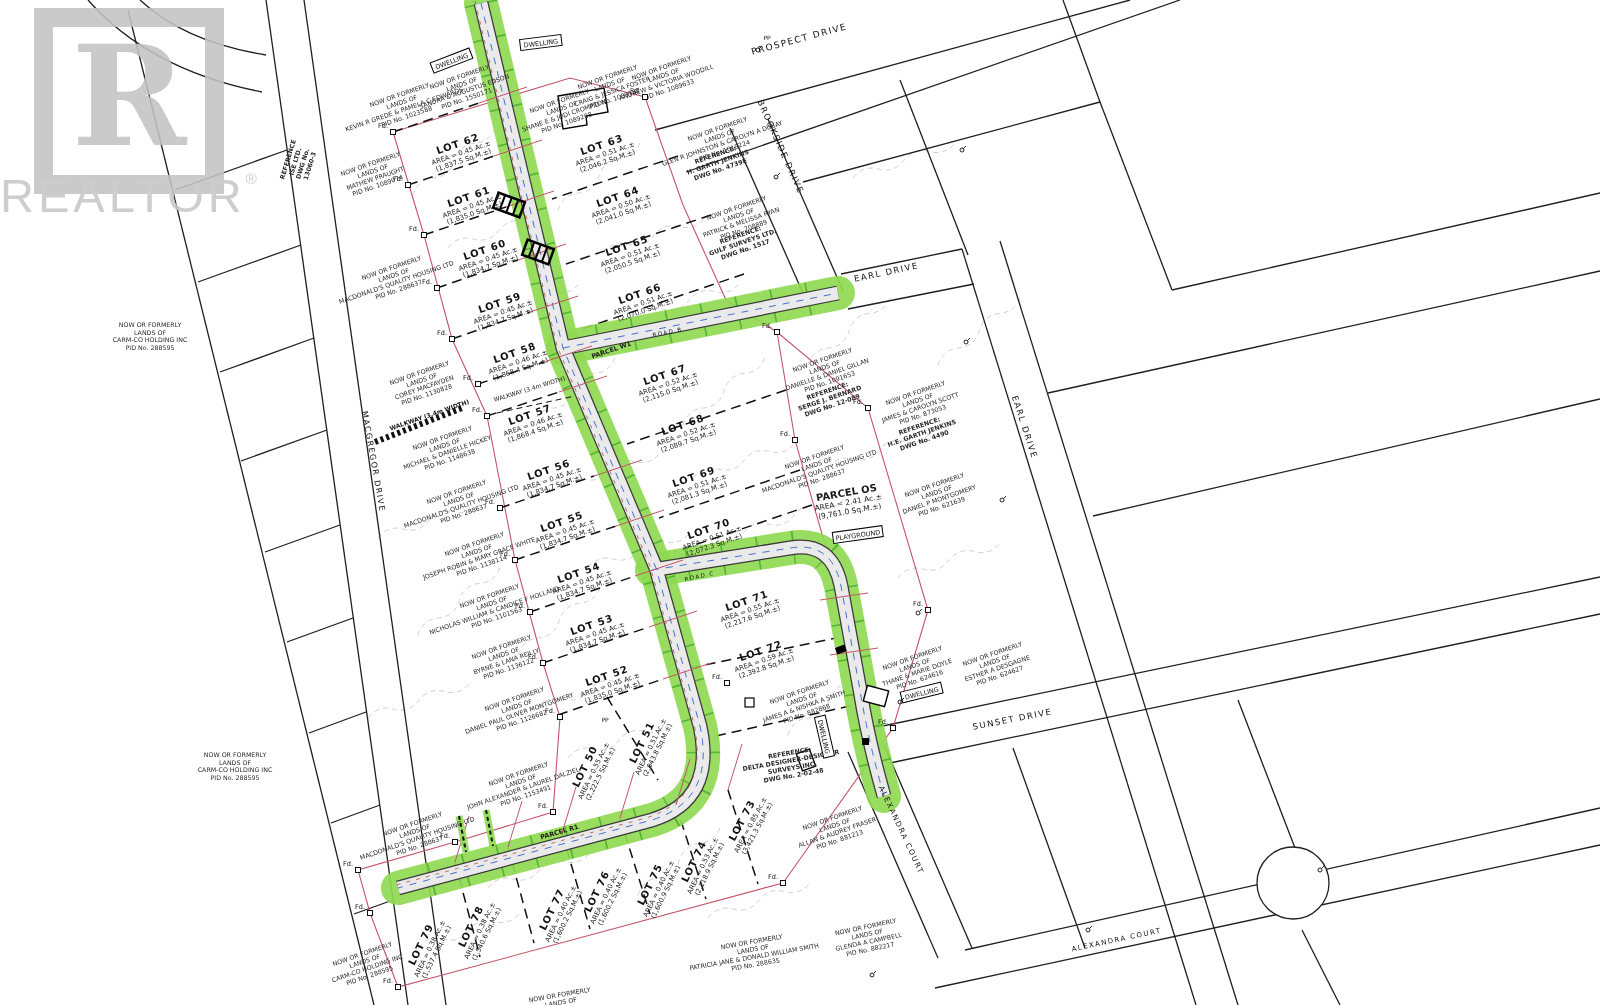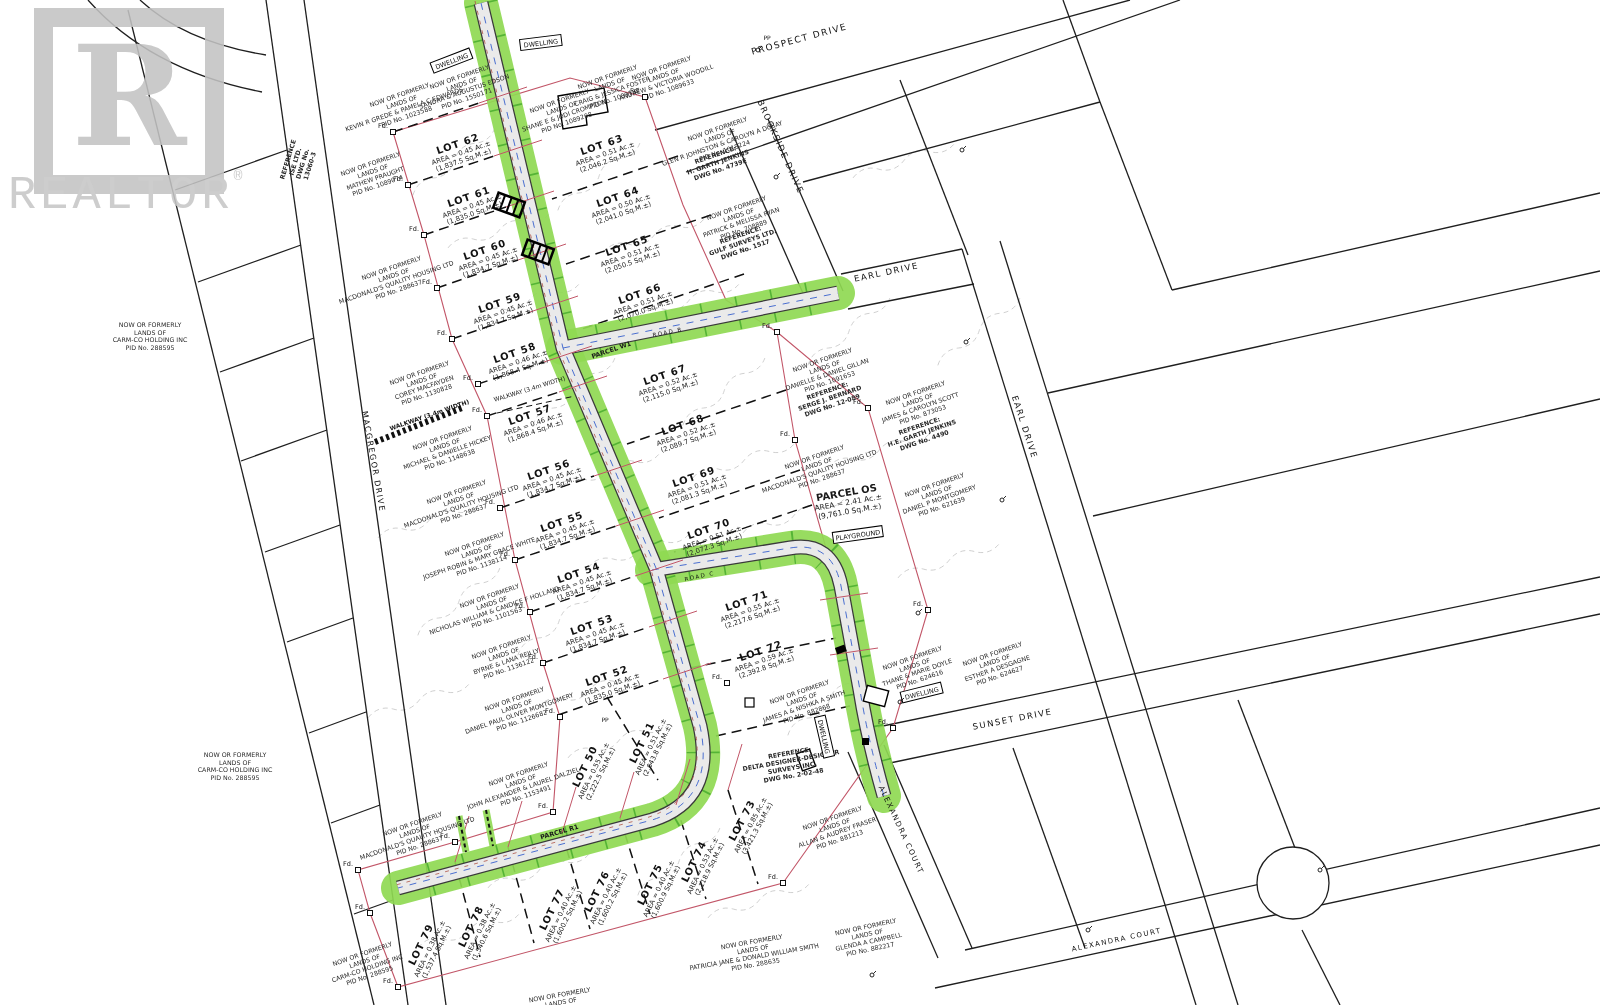--- a/index.html
+++ b/index.html
@@ -6,21 +6,21 @@
   .stage{position:relative;width:1600px;height:1005px;background:#ffffff;overflow:hidden;
          font-family:"DejaVu Sans",sans-serif;}
   .stage svg{position:absolute;left:0;top:0;width:1600px;height:1005px;}
   
   .watermark{position:absolute;left:0;top:0;width:260px;height:230px;pointer-events:none;
              opacity:.88;z-index:5;}
   .wm-logo{position:absolute;left:34px;top:8px;width:152px;height:148px;
            border:19px solid #c3c3c3;display:flex;align-items:center;justify-content:center;}
   .wm-logo span{font-family:"DejaVu Serif",serif;font-weight:bold;font-size:138px;
                 line-height:1;color:#c3c3c3;transform:translateY(-4px);}
-  .wm-word{position:absolute;left:8px;top:168px;font-family:Liberation Mono, monospace;
+  .wm-word{position:absolute;left:0px;top:168px;font-family:Liberation Sans, sans-serif;
            font-size:47px;letter-spacing:4px;color:#c7c7c7;font-weight:400;}
   .wm-word sup{font-size:15px;vertical-align:28px;letter-spacing:0;}
 </style>
 </head>
 <body>
 
 <div class="stage">
   <svg id="map" viewBox="0 0 1600 1005" xmlns="http://www.w3.org/2000/svg">
     <g id="layer-contours">
         <path d="M 400,160 q 14,-9 27,0 t 27,0 t 27,0 t 27,0" fill="none" stroke="#c6c6c6" stroke-width="0.9" stroke-dasharray="5 4" transform="rotate(-40 455 160)" opacity="0.85"></path>

